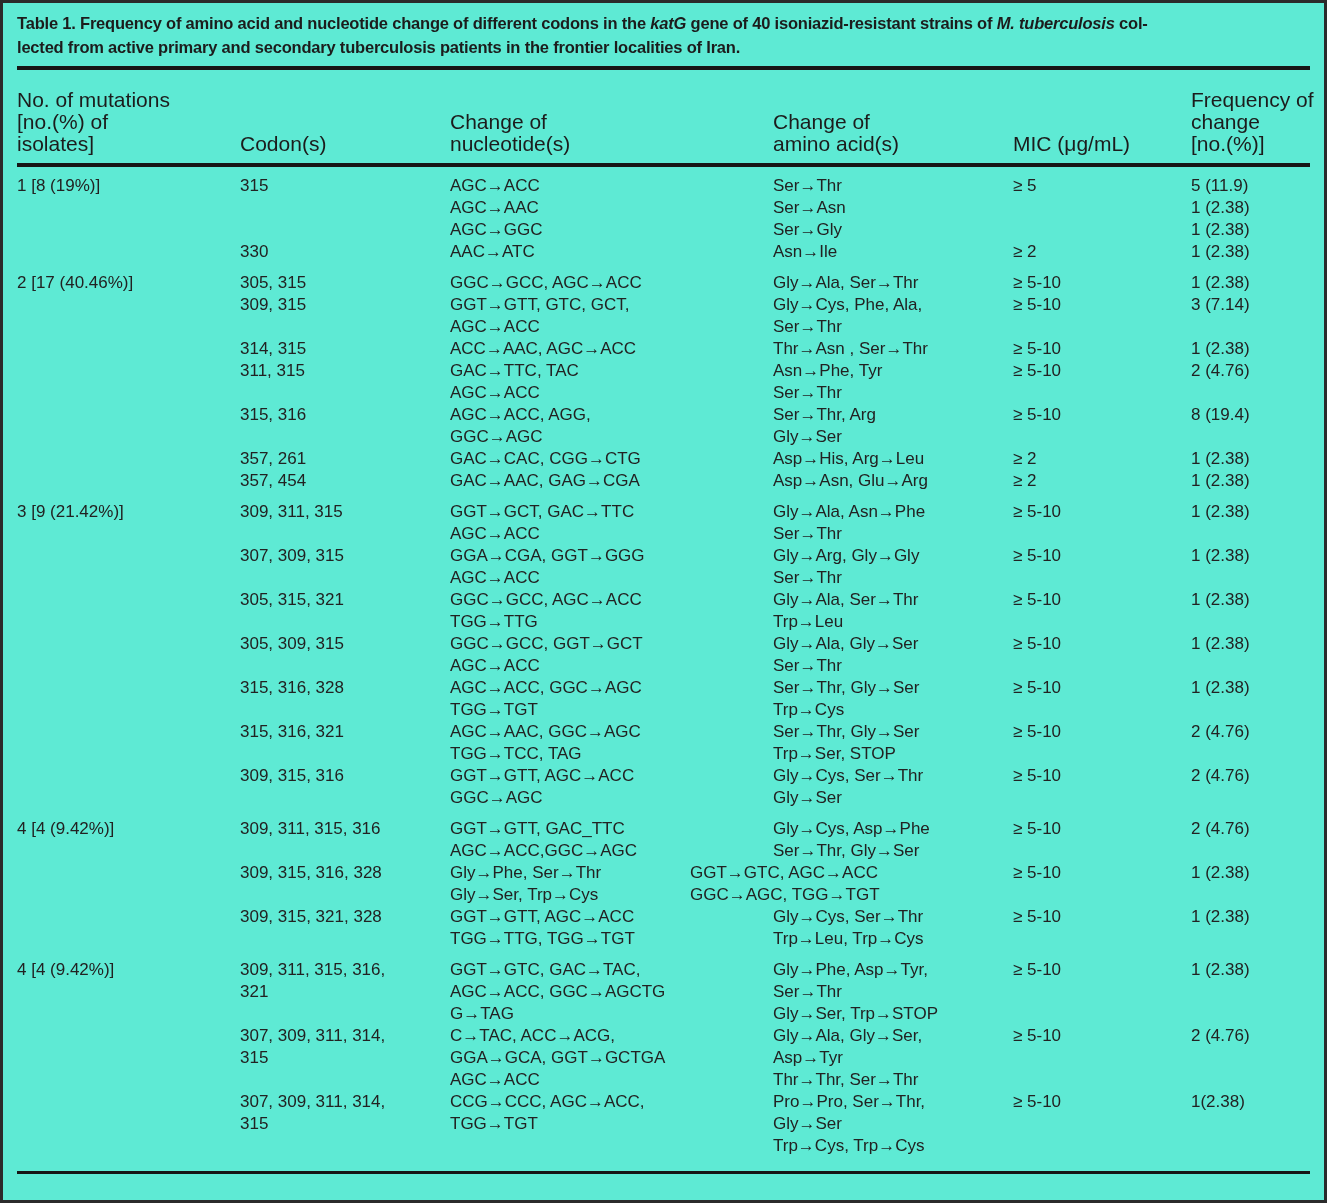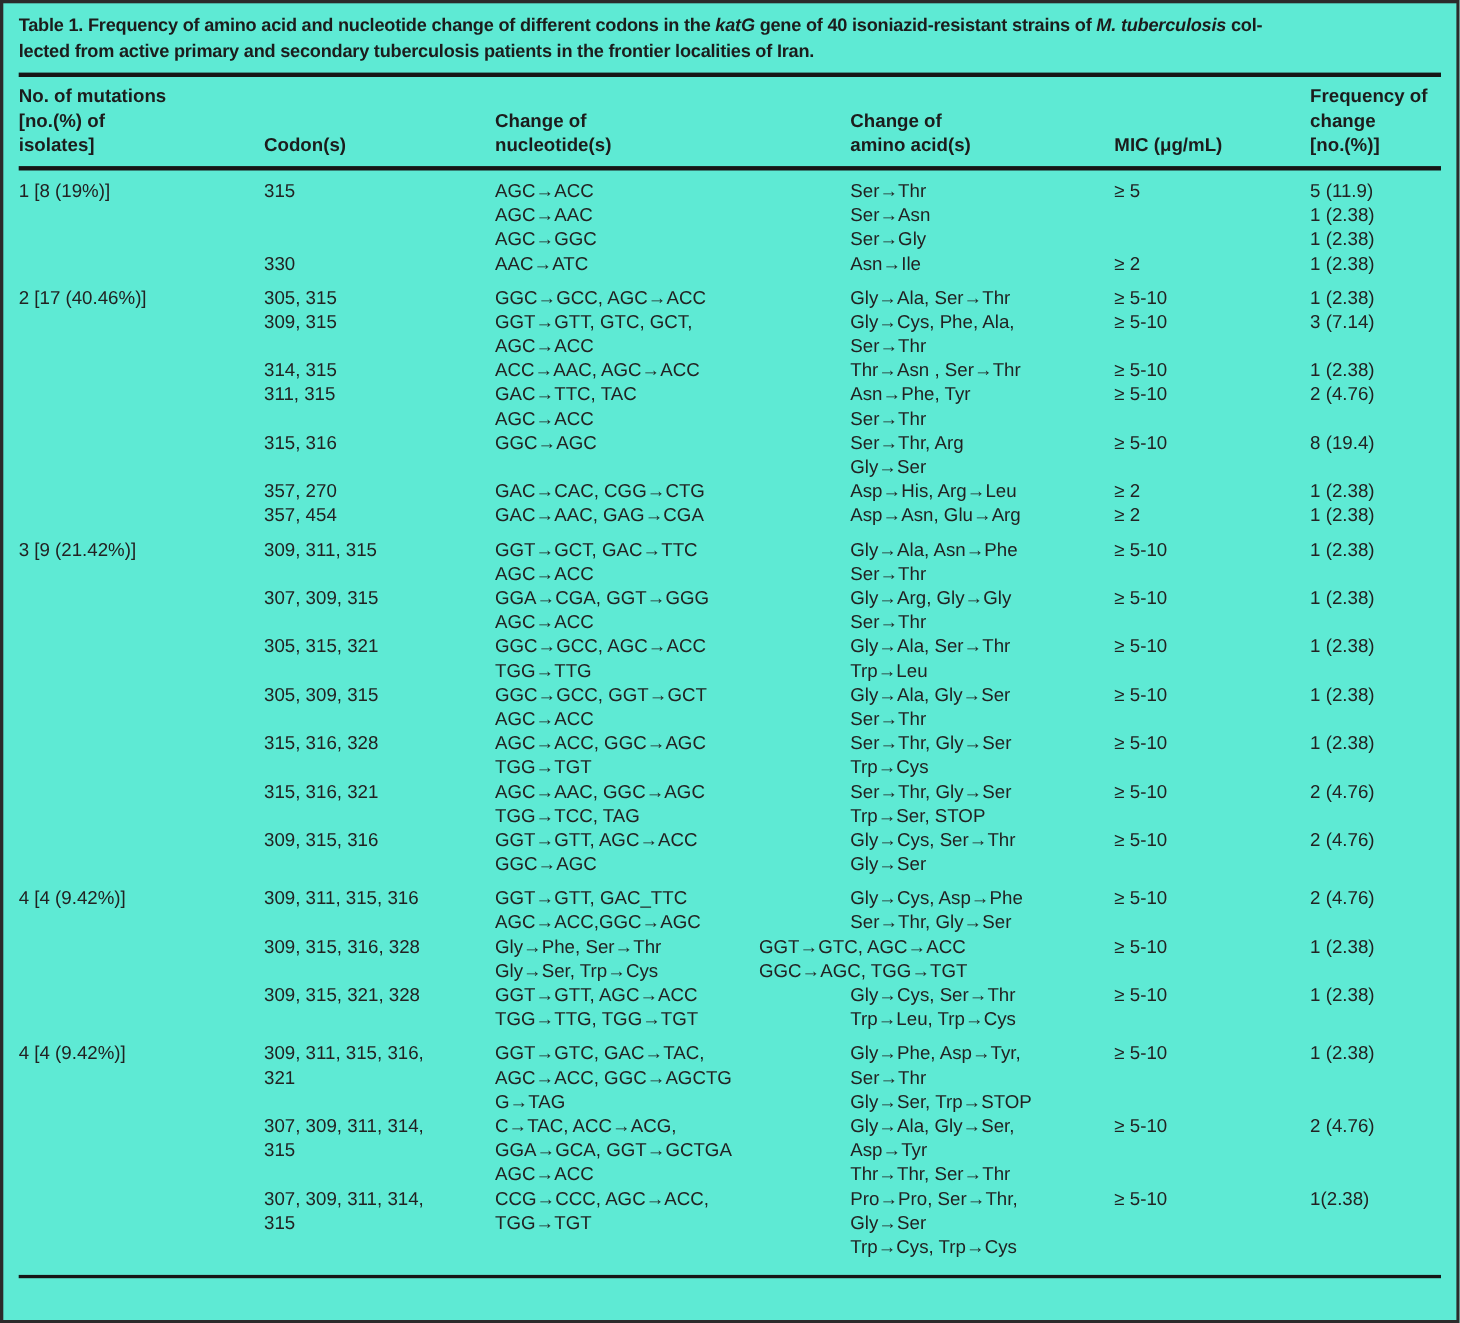--- a/index.html
+++ b/index.html
@@ -23,24 +23,24 @@
     white-space:nowrap;
   }
   .title i{font-style:italic;}
   .rule{background:#161616;}
   .rule-title{height:4px;margin-top:7px;}
   .rule-header{height:4px;}
   .rule-bottom{height:3px;margin-top:14px;}
   .header{
     display:flex;
     align-items:flex-end;
-    font-weight:bold;
-    font-size:17px;
+    font-weight:normal;
+    font-size:21px;
     line-height:22px;
-    padding:7px 0 8px 0;
+    padding:19px 0 8px 0;
     color:#1c1c1c;
   }
   .row{display:flex;font-size:17px;line-height:22px;}
   .tbody{padding-top:8px;}
   .row.new-group{margin-top:9px;}
   .tbody .row:first-child{margin-top:0;align-items:center;}
   .c1{width:223px;flex:none;}
   .c2{width:210px;flex:none;}
   .c3{width:323px;flex:none;}
   .c4{width:240px;flex:none;}
@@ -252,39 +252,40 @@
           </div>
         </div>
         <div class="row">
           <div class="cell c1">
             <div class="line">&nbsp;</div>
           </div>
           <div class="cell c2">
             <div class="line">315, 316</div>
           </div>
           <div class="cell c3">
+            <div class="line">AGC→ACC, AGG,</div>
             <div class="line">GGC→AGC</div>
           </div>
           <div class="cell c4">
             <div class="line">Ser→Thr, Arg</div>
             <div class="line">Gly→Ser</div>
           </div>
           <div class="cell c5">
             <div class="line">≥ 5-10</div>
           </div>
           <div class="cell c6">
             <div class="line">8 (19.4)</div>
           </div>
         </div>
         <div class="row">
           <div class="cell c1">
             <div class="line">&nbsp;</div>
           </div>
           <div class="cell c2">
-            <div class="line">357, 270</div>
+            <div class="line">357, 261</div>
           </div>
           <div class="cell c3">
             <div class="line">GAC→CAC, CGG→CTG</div>
           </div>
           <div class="cell c4">
             <div class="line">Asp→His, Arg→Leu</div>
           </div>
           <div class="cell c5">
             <div class="line">≥ 2</div>
           </div>

